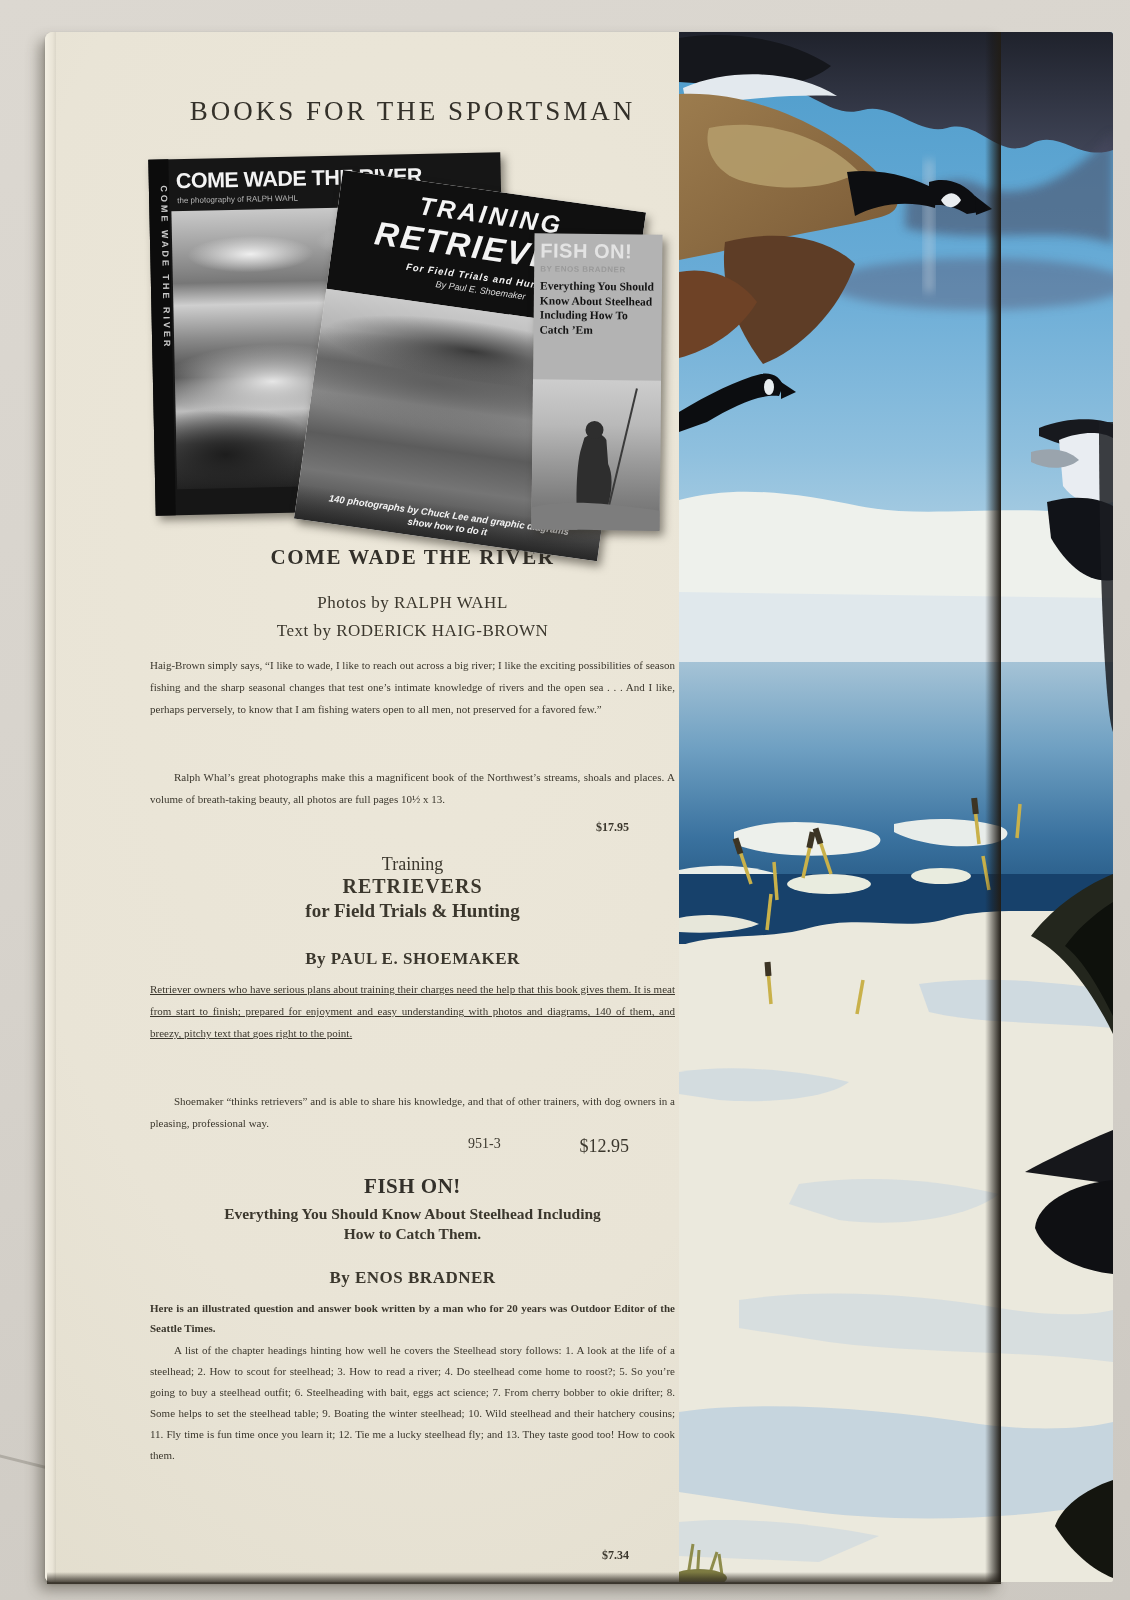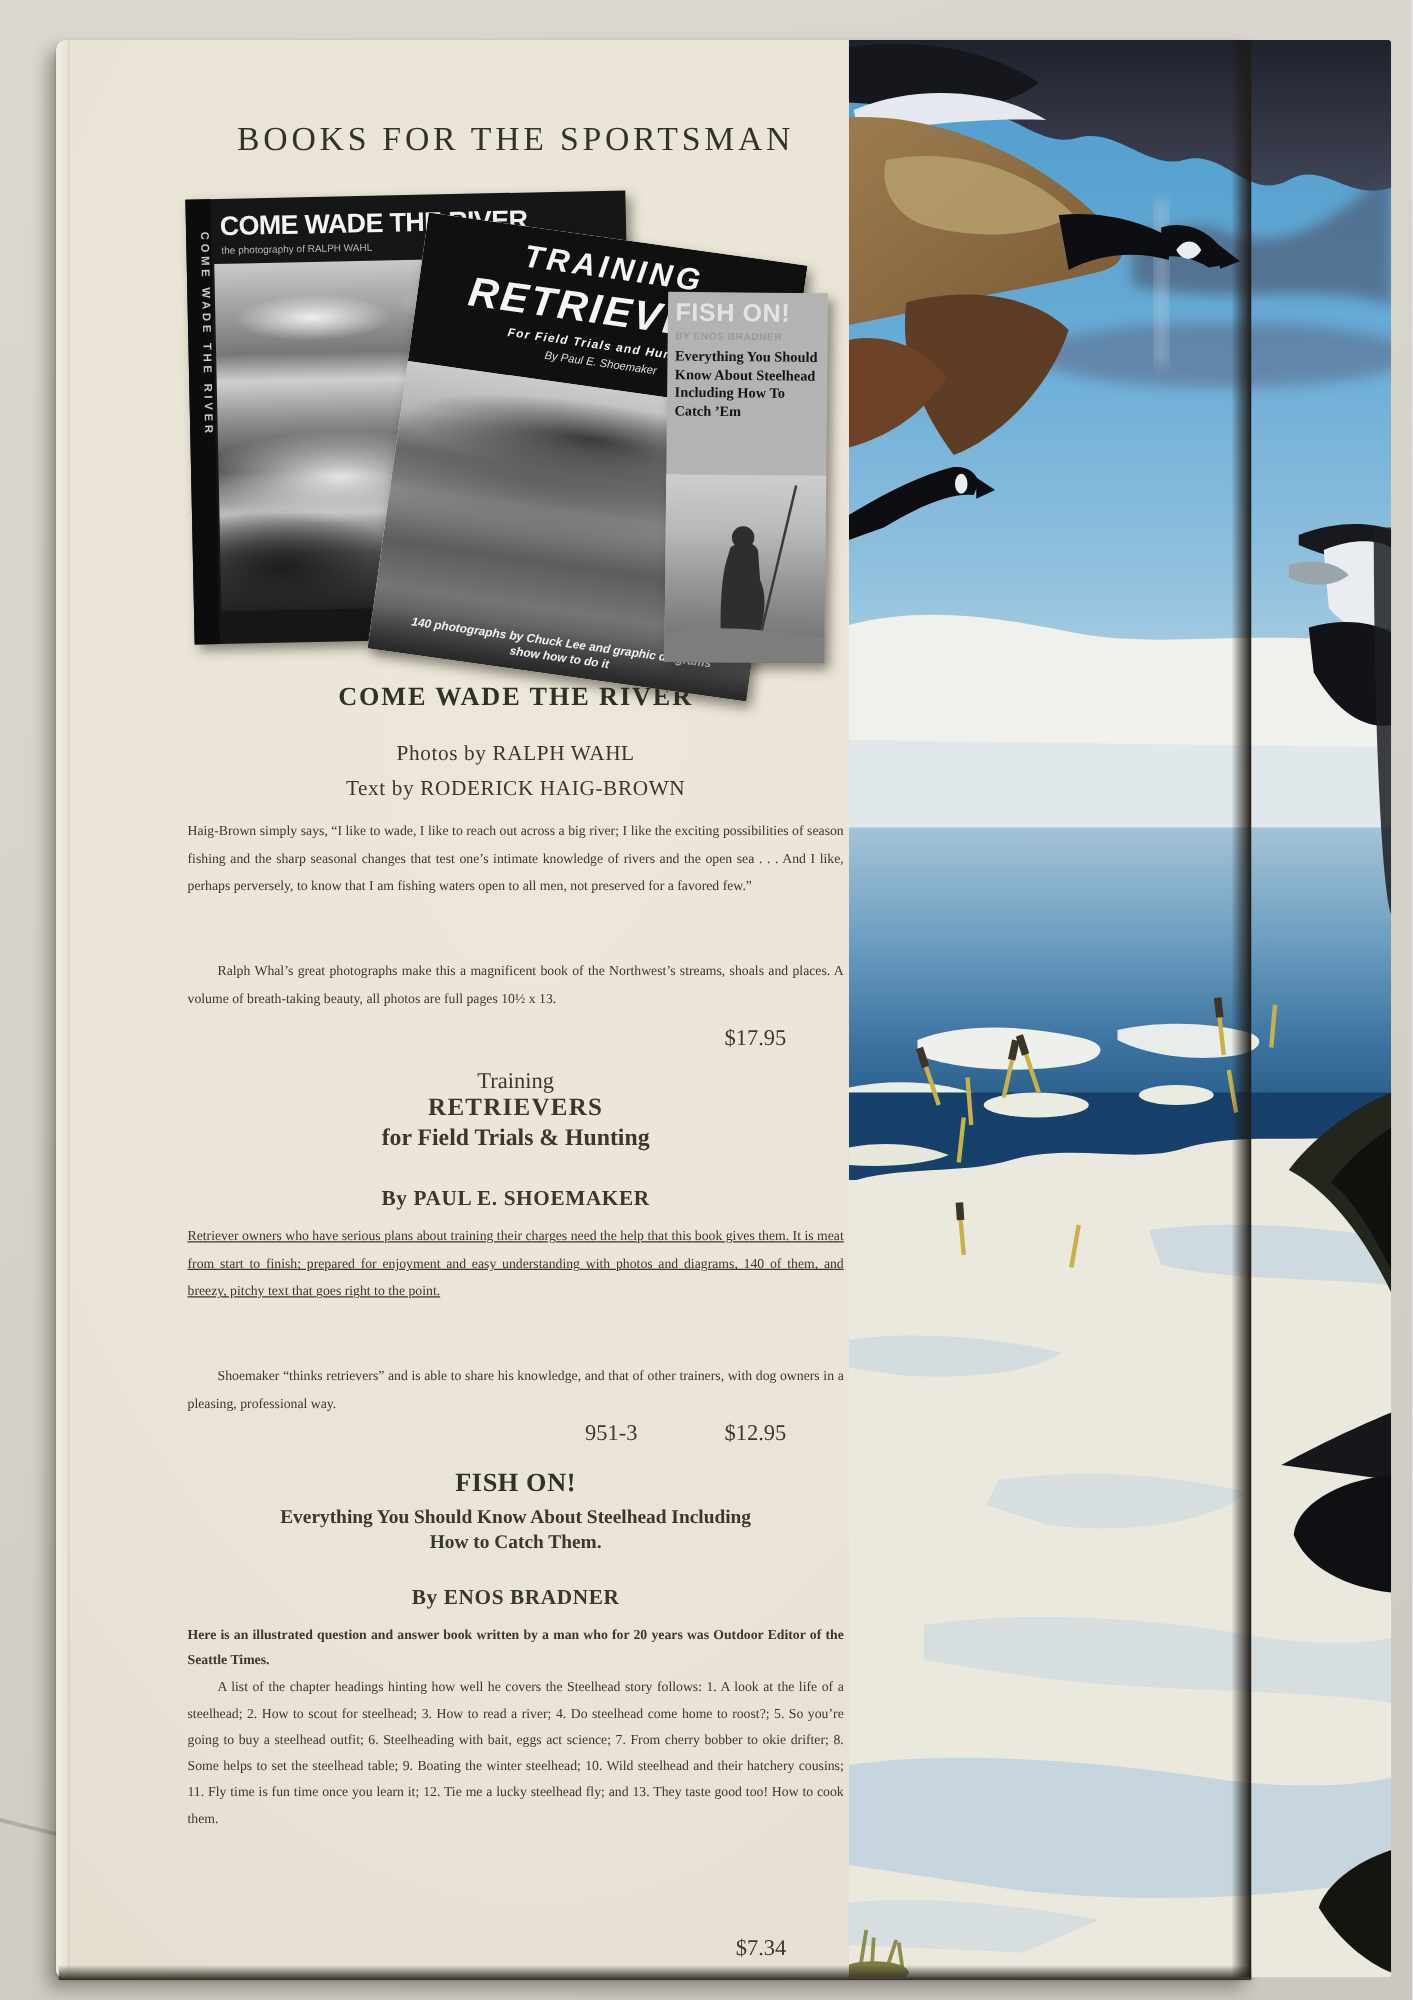--- a/index.html
+++ b/index.html
@@ -27,21 +27,21 @@
 
   
   .text-col{position:absolute;left:105px;top:0;width:525px;color:#3b372d;}
   .abs{position:absolute;left:0;width:100%;}
   .center{text-align:center;}
   .page-title{top:64px;font-size:27px;letter-spacing:3px;color:#34312a;}
   .sec-heading{font-weight:bold;font-size:21px;letter-spacing:1.5px;color:#33302a;}
   .credit{font-size:17px;letter-spacing:.5px;}
   .para{font-size:11px;line-height:22.2px;text-align:justify;}
   .indent{text-indent:24px;}
-  .price-line{font-size:18px;}
+  .price-line{font-size:12px;font-weight:bold;}
   .right-pad{text-align:right;padding-right:46px;box-sizing:border-box;}
   .tr-h1{top:822px;font-size:18px;}
   .tr-h2{top:843px;font-size:20px;font-weight:bold;letter-spacing:1px;}
   .tr-h3{top:868px;font-size:19px;font-weight:bold;}
   .fo-sub{font-weight:bold;font-size:15.5px;line-height:20px;}
 
   
   .montage{position:absolute;left:100px;top:116px;width:545px;height:398px;}
   .cvr{position:absolute;box-shadow:4px 5px 9px rgba(40,36,28,.5);}
   .cover1{left:7px;top:8px;width:352px;height:356px;background:#161616;transform:rotate(-1.2deg);z-index:1;}
@@ -104,21 +104,21 @@
     <div class="abs para indent" style="top:734px;">Ralph Whal’s great photographs make this a magnificent book of the Northwest’s streams, shoals and places. A volume of breath-taking beauty, all photos are full pages 10½ x 13.</div>
     <div class="abs price-line right-pad" style="top:788px;">$17.95</div>
 
     <div class="abs center tr-h1">Training</div>
     <div class="abs center tr-h2">RETRIEVERS</div>
     <div class="abs center tr-h3">for Field Trials &amp; Hunting</div>
     <div class="abs center credit" style="top:917px;font-weight:bold;">By PAUL E. SHOEMAKER</div>
     <div class="abs para" style="top:946px;text-decoration:underline;">Retriever owners who have serious plans about training their charges need the help that this book gives them. It is meat from start to finish; prepared for enjoyment and easy understanding with photos and diagrams, 140 of them, and breezy, pitchy text that goes right to the point.</div>
     <div class="abs para indent" style="top:1058px;">Shoemaker “thinks retrievers” and is able to share his knowledge, and that of other trainers, with dog owners in a pleasing, professional way.</div>
     <div class="abs" style="top:1104px;height:24px;">
-      <span style="position:absolute;left:318px;font-size:18px;text-align:right;">951-3</span>
+      <span style="position:absolute;left:318px;font-size:14px;text-align:right;">951-3</span>
       <span style="position:absolute;right:46px;font-size:18px;font-family:Liberation Serif, serif;">$12.95</span>
     </div>
 
     <div class="abs center sec-heading" style="top:1142px;letter-spacing:.5px;">FISH ON!</div>
     <div class="abs center fo-sub" style="top:1172px;padding:0 70px;box-sizing:border-box;">Everything You Should Know About Steelhead Including How to Catch Them.</div>
     <div class="abs center credit" style="top:1236px;font-weight:bold;">By ENOS BRADNER</div>
     <div class="abs para" style="top:1266px;line-height:20px;font-weight:bold;">Here is an illustrated question and answer book written by a man who for 20 years was Outdoor Editor of the Seattle Times.</div>
     <div class="abs para indent" style="top:1308px;line-height:21px;">A list of the chapter headings hinting how well he covers the Steelhead story follows: 1. A look at the life of a steelhead; 2. How to scout for steelhead; 3. How to read a river; 4. Do steelhead come home to roost?; 5. So you’re going to buy a steelhead outfit; 6. Steelheading with bait, eggs act science; 7. From cherry bobber to okie drifter; 8. Some helps to set the steelhead table; 9. Boating the winter steelhead; 10. Wild steelhead and their hatchery cousins; 11. Fly time is fun time once you learn it; 12. Tie me a lucky steelhead fly; and 13. They taste good too! How to cook them.</div>
     <div class="abs price-line right-pad" style="top:1516px;">$7.34</div>
   </div>

